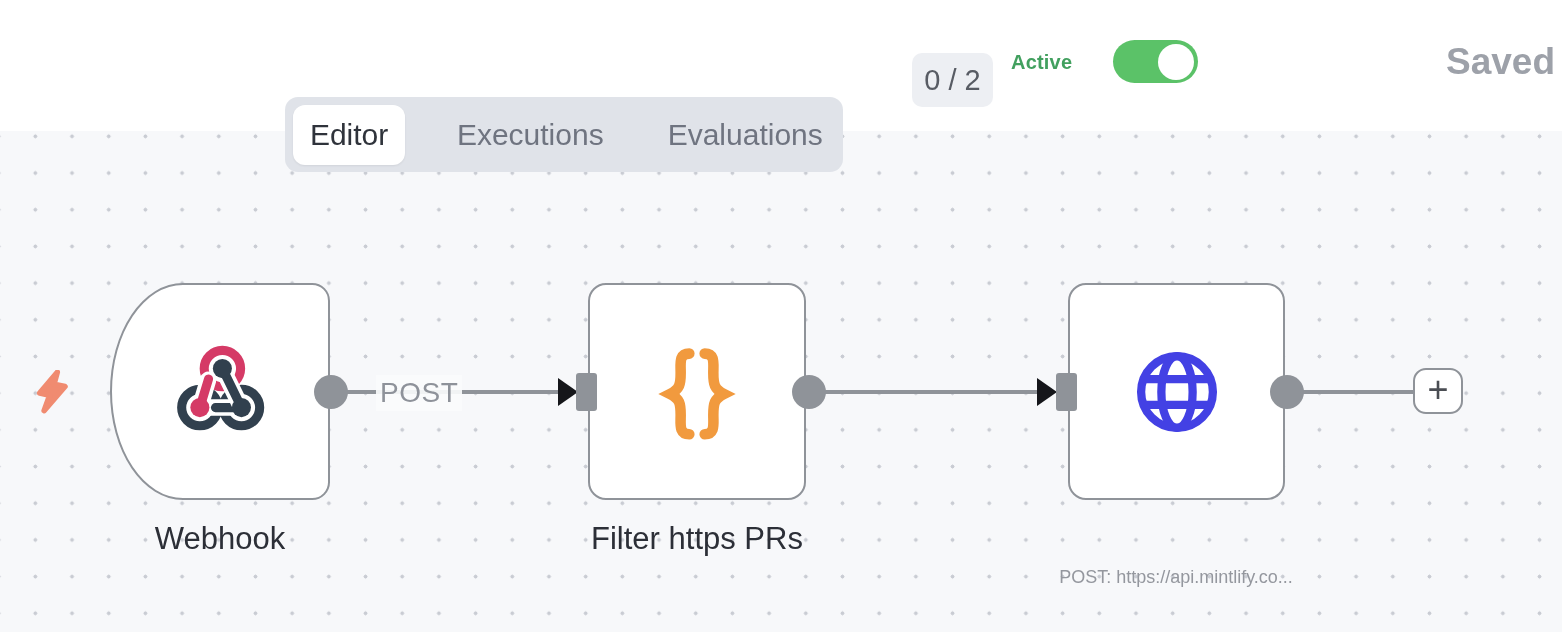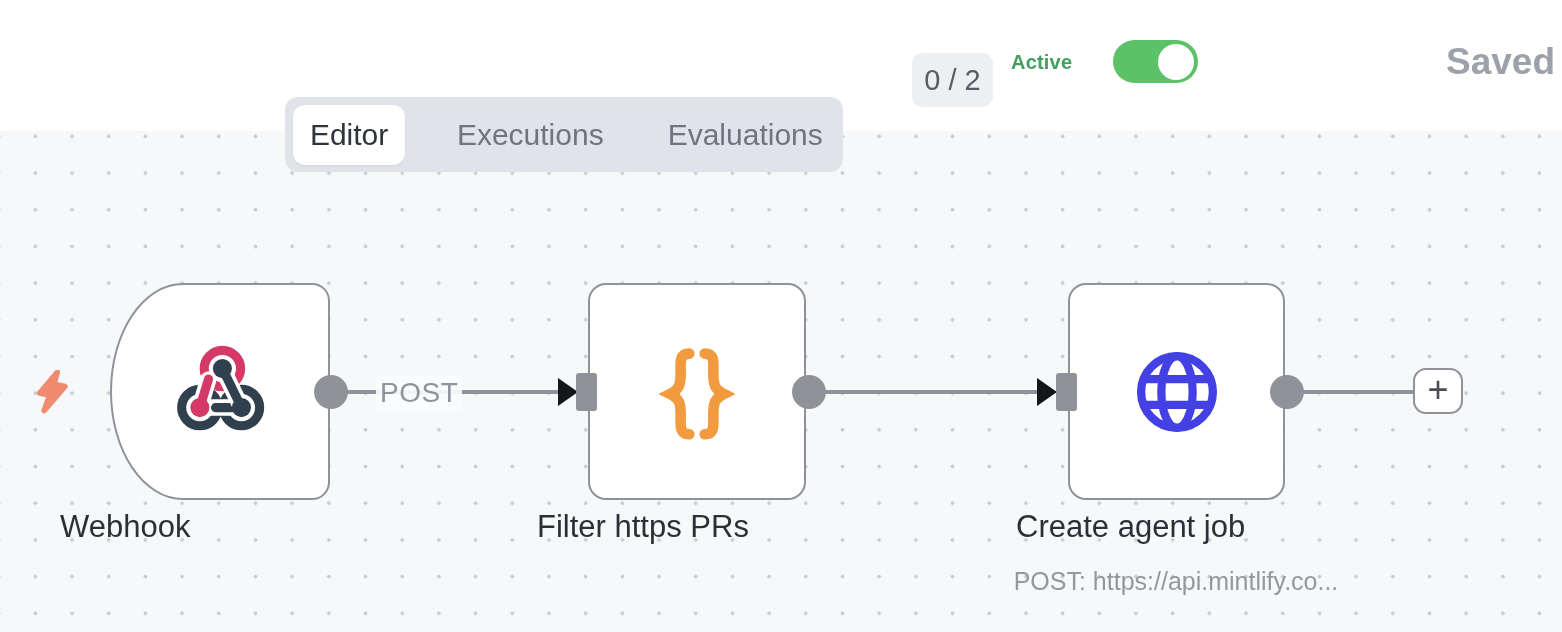--- a/index.html
+++ b/index.html
@@ -96,26 +96,26 @@
   .edge-arrow.a1{left:558px;}
   .edge-arrow.a2{left:1037px;}
 
   .edge-label{position:absolute;left:352px;top:244px;padding:2px 4px;background:rgba(250,251,252,.92);
     font-size:28px;color:var(--edge_label);z-index:3;letter-spacing:.5px;margin-left:24px;}
 
   .add-btn{position:absolute;left:1413px;top:237px;width:50px;height:46px;background:#fff;
     border:2.5px solid var(--node_border);border-radius:13px;display:flex;align-items:center;justify-content:center;
     font-size:36px;line-height:1;color:var(--plus_text);cursor:pointer;padding-bottom:3px;z-index:2;}
 
-  .node-label{position:absolute;top:378px;text-align:left;font-size:31px;color:var(--label_dark);z-index:2;}
+  .node-label{position:absolute;top:390px;text-align:center;font-size:31px;color:var(--label_dark);z-index:2;}
   .node-label.l1{left:60px;width:320px;}
   .node-label.l2{left:537px;width:320px;}
   .node-label.l3{left:1016px;width:320px;}
   .node-sub{position:absolute;top:436px;left:946px;width:460px;text-align:center;
-    font-size:25px;color:var(--sub_gray);z-index:2;}
+    font-size:18px;color:var(--sub_gray);z-index:2;}
 </style>
 </head>
 <body>
 
 <div class="header">
   <div class="exec-badge">0 / 2</div>
   <div class="active-label">Active</div>
   <div class="toggle">
     <div class="knob"></div>
   </div>
@@ -187,15 +187,14 @@
   <div class="out-dot o1"></div>
   <div class="out-dot o2"></div>
   <div class="out-dot o3"></div>
   <div class="in-tab i2"></div>
   <div class="in-tab i3"></div>
 
   <div class="add-btn">+</div>
 
   <div class="node-label l1">Webhook</div>
   <div class="node-label l2">Filter https PRs</div>
-  <div class="node-label l3">Create agent job</div>
   <div class="node-sub">POST: https://api.mintlify.co...</div>
 </div>
 
 </body></html>

